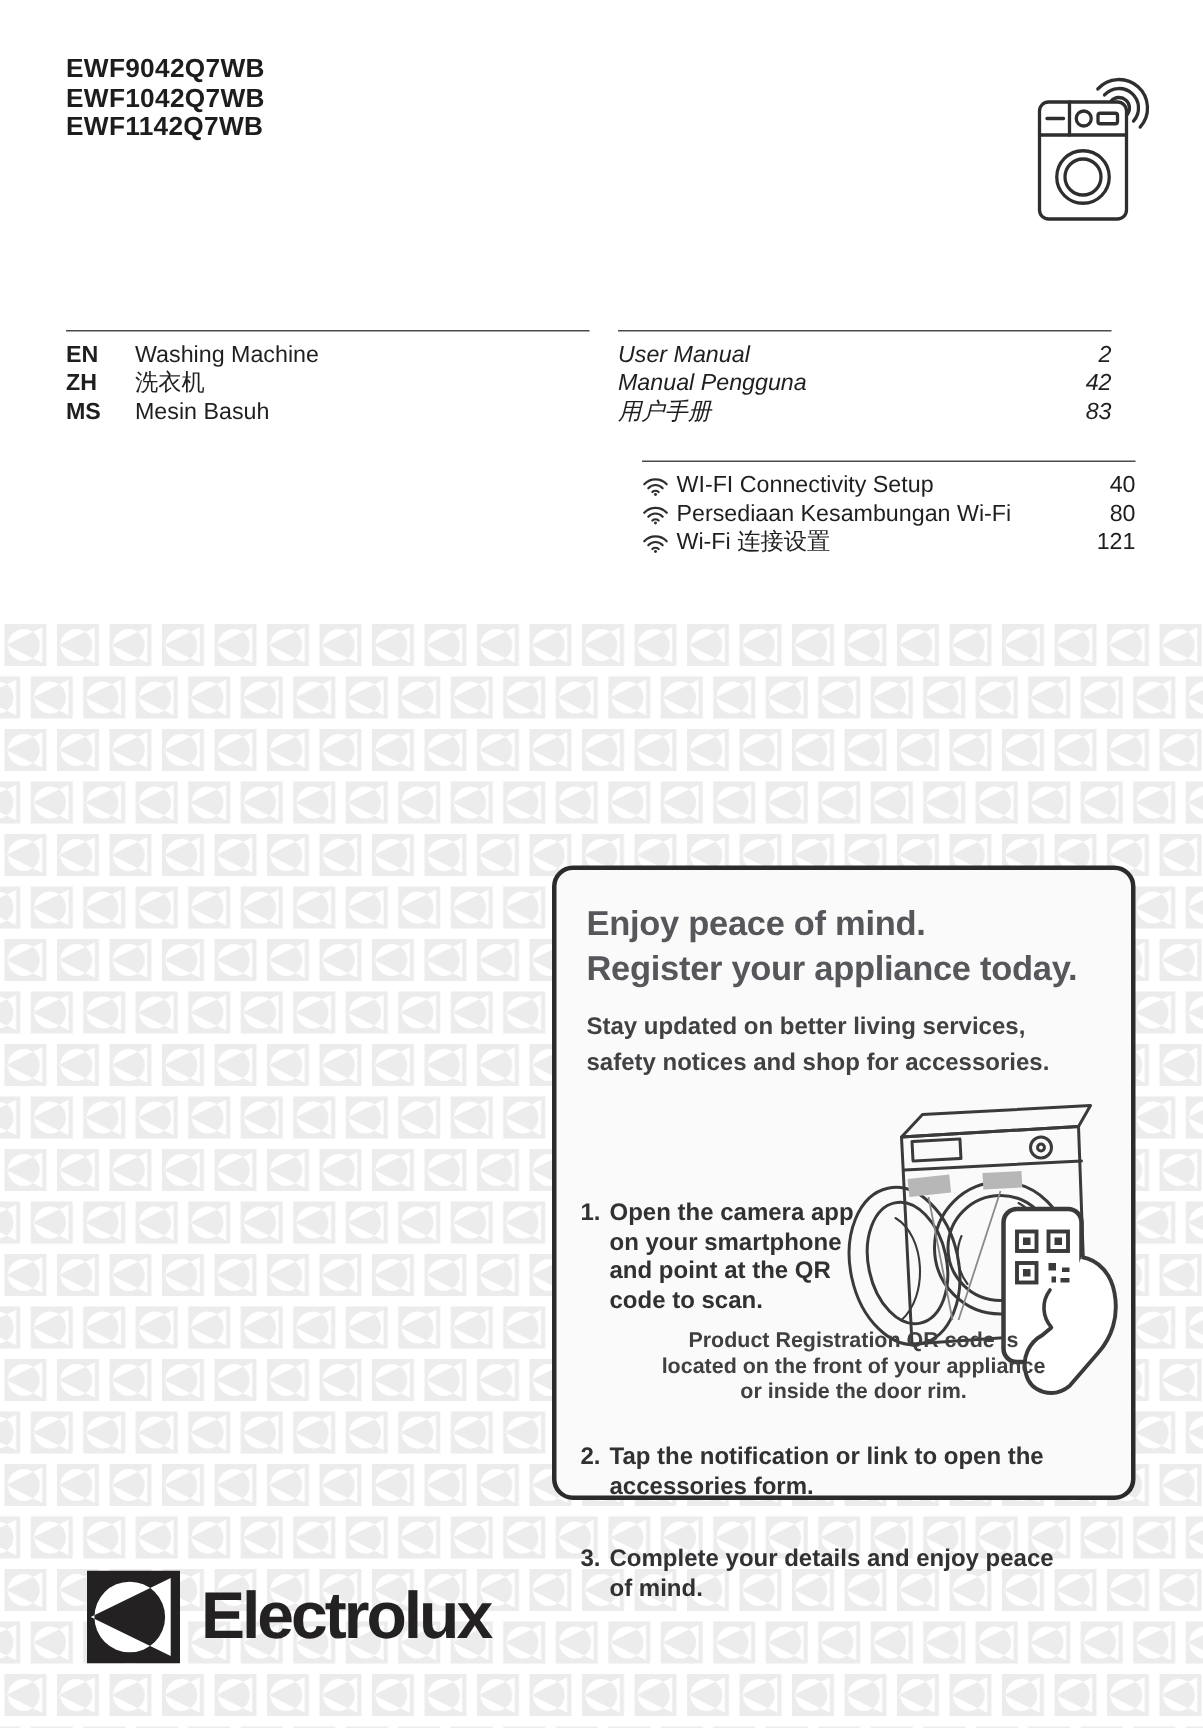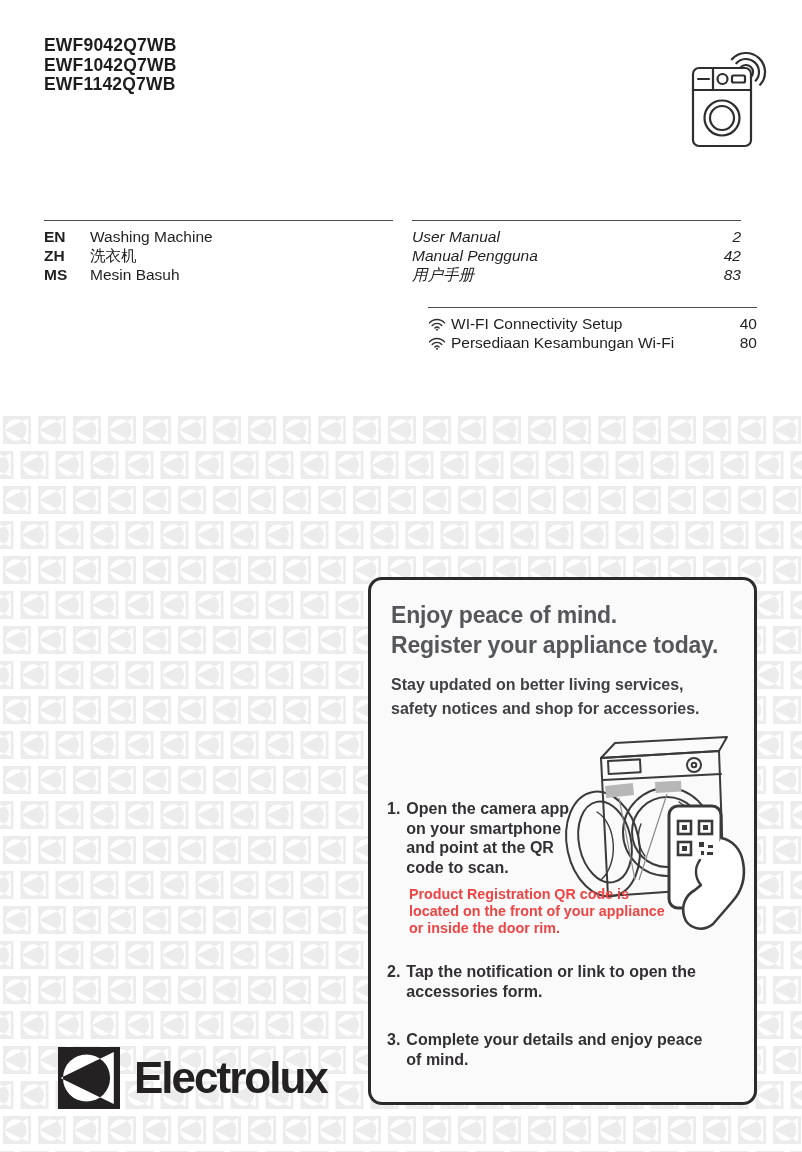--- a/index.html
+++ b/index.html
@@ -22,32 +22,32 @@
   .toc-langs{left:44px;top:220px;width:349px;}
   .toc-manuals{left:412px;top:220px;width:329px;font-style:italic;}
   .toc-wifi{left:428px;top:307px;width:329px;}
   .toc .row{display:flex;align-items:center;line-height:18.8px;}
   .toc .code{flex:0 0 46px;font-weight:bold;}
   .toc .lbl{flex:1 1 auto;}
   .toc .pg{flex:0 0 auto;text-align:right;}
   .toc .wifi-ic{flex:0 0 auto;margin-right:5px;display:inline-flex;}
 
   
-  .card{position:absolute;left:368px;top:577px;width:389px;height:528px;box-sizing:border-box;
+  .card{position:absolute;left:368px;top:577px;width:389px;height:423px;box-sizing:border-box;
         background:#fafafa;border:3px solid #2b2b2b;border-radius:14px;}
   .card-title{position:absolute;left:20px;top:20px;font-size:23px;font-weight:bold;
               line-height:30px;color:#56575a;letter-spacing:-.2px;}
   .card-sub{position:absolute;left:20px;top:93px;font-size:16px;line-height:23.5px;color:#414144;}
   .card-illu{position:absolute;left:190px;top:148px;}
   .step{position:absolute;display:flex;align-items:flex-start;font-size:16px;line-height:19.5px;
         font-weight:bold;color:#323033;}
   .step .num{flex:0 0 auto;margin-right:6px;}
   .step1{left:16px;top:219px;width:218px;}
-  .step-detail{position:absolute;left:38px;top:306px;width:300px;font-size:14.3px;
-               line-height:16.8px;color:#ef4444;}
+  .step-detail{position:absolute;left:48px;top:306px;width:300px;font-size:14.3px;
+               line-height:16.8px;color:#404040;text-align:center;}
   .step2{left:16px;top:382px;width:356px;}
   .step3{left:16px;top:450px;width:356px;}
 
   
   .brand{position:absolute;left:58px;top:1047px;display:flex;align-items:center;}
   .brand .wordmark{font-size:44px;font-weight:bold;color:#232122;letter-spacing:-2px;
                    margin-left:14px;line-height:62px;}
 </style>
 </head>
 <body>
@@ -138,20 +138,32 @@
       <span class="wifi-ic">
         <svg width="18" height="14" viewBox="0 0 24 18" fill="none" stroke="#2e2e2e" stroke-width="1.9" stroke-linecap="round">
           <path d="M2,7.5 A13.5,13.5 0 0 1 22,7.5"></path>
           <path d="M5.6,11 A8.6,8.6 0 0 1 18.4,11"></path>
           <path d="M9.2,14.4 A4.2,4.2 0 0 1 14.8,14.4"></path>
           <circle cx="12" cy="16.6" r="1.3" fill="#2e2e2e" stroke="none"></circle>
         </svg>
       </span>
       <span class="lbl">Persediaan Kesambungan Wi-Fi</span>
       <span class="pg">80</span>
+    </div>
+    <div class="row">
+      <span class="wifi-ic">
+        <svg width="18" height="14" viewBox="0 0 24 18" fill="none" stroke="#2e2e2e" stroke-width="1.9" stroke-linecap="round">
+          <path d="M2,7.5 A13.5,13.5 0 0 1 22,7.5"></path>
+          <path d="M5.6,11 A8.6,8.6 0 0 1 18.4,11"></path>
+          <path d="M9.2,14.4 A4.2,4.2 0 0 1 14.8,14.4"></path>
+          <circle cx="12" cy="16.6" r="1.3" fill="#2e2e2e" stroke="none"></circle>
+        </svg>
+      </span>
+      <span class="lbl">Wi-Fi 连接设置</span>
+      <span class="pg">121</span>
     </div>
   </div>
 
   <div class="card">
     <div class="card-title pre">Enjoy peace of mind.
 Register your appliance today.</div>
     <div class="card-sub pre">Stay updated on better living services,
 safety notices and shop for accessories.</div>
 
     <svg class="card-illu" width="192" height="224" viewBox="0 0 192 224" fill="none">

